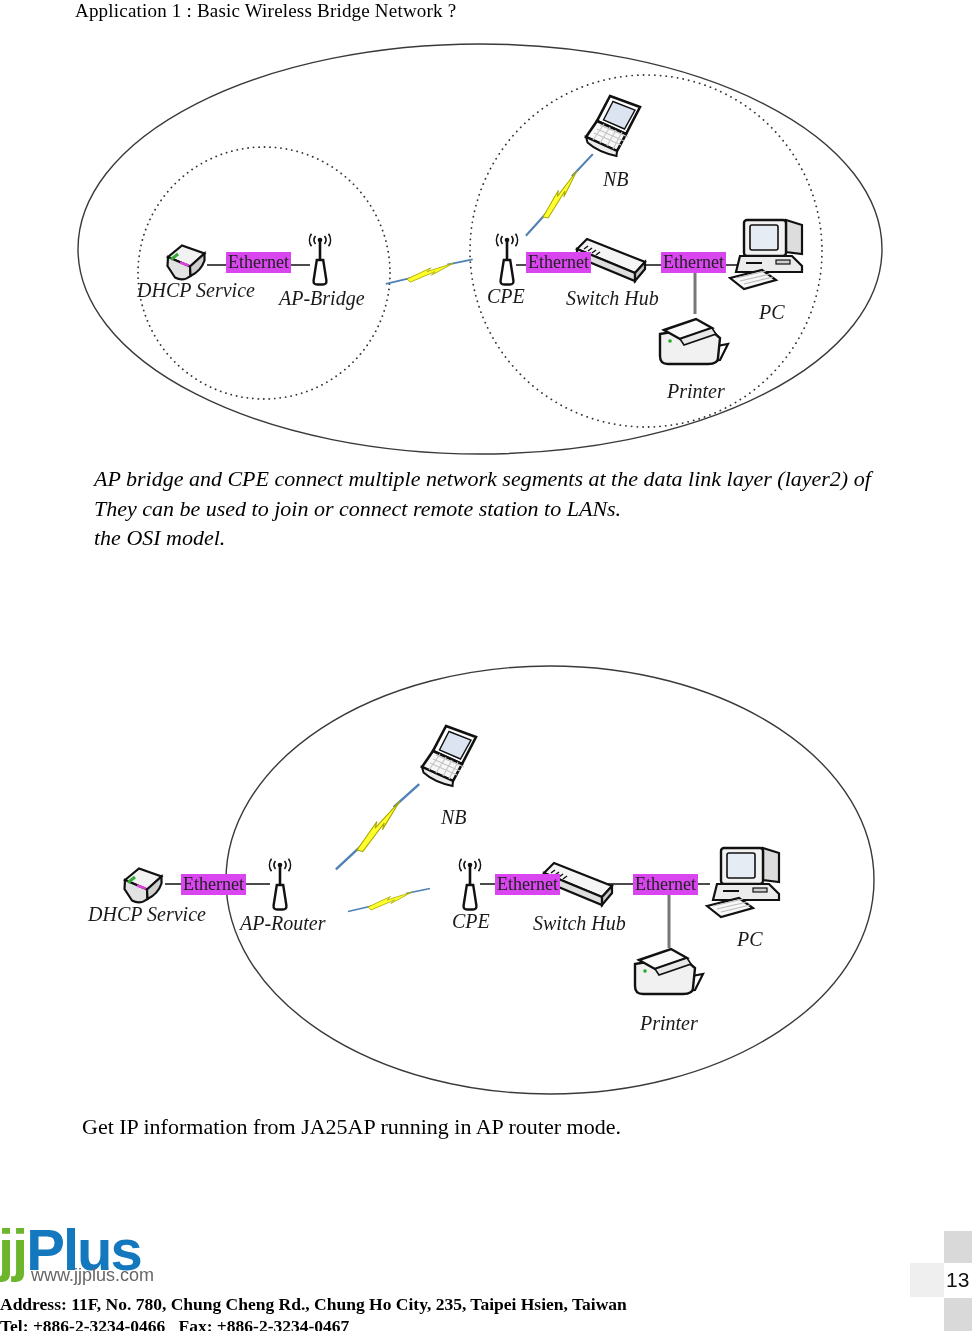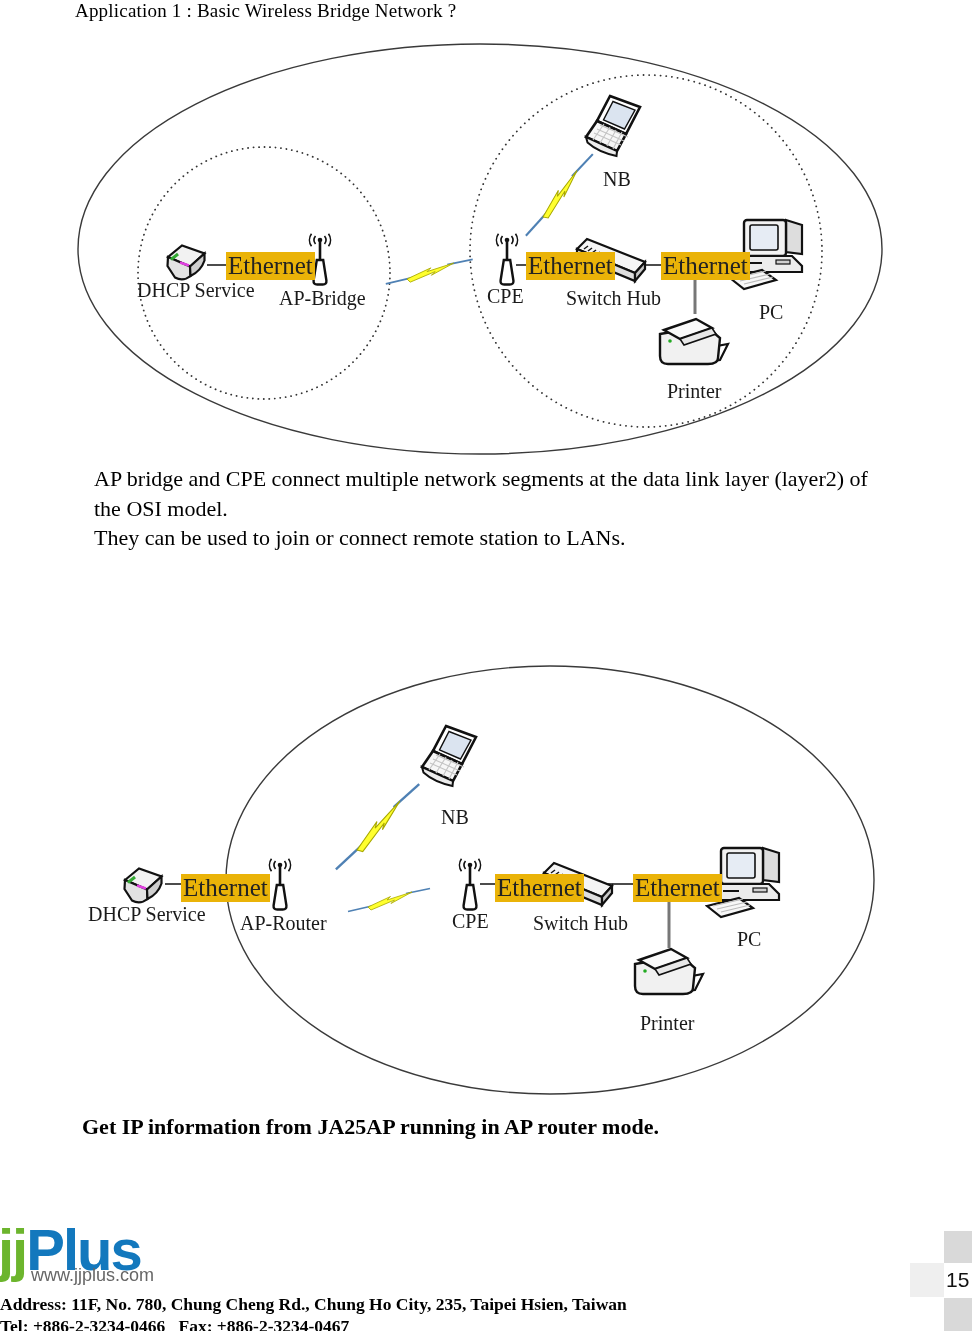--- a/index.html
+++ b/index.html
@@ -1,24 +1,24 @@
 <!DOCTYPE html>
 <html><head>
 <meta charset="utf-8">
 <style>
   html,body{margin:0;padding:0;background:#fff;}
   .page{position:relative;width:972px;height:1331px;background:#ffffff;overflow:hidden;
         font-family:"Liberation Serif",serif;color:#111;}
   .title{position:absolute;font-size:19px;color:#000;white-space:nowrap;letter-spacing:.2px;}
   .bodytext{position:absolute;font-size:22px;line-height:29.5px;color:#000;}
-  .bodytext div{white-space:nowrap;}
-  .caption{position:absolute;font-size:22px;color:#000;white-space:nowrap;font-weight:bold;}
+  .bodytext div{white-space:nowrap;font-style:italic;}
+  .caption{position:absolute;font-size:22px;color:#000;white-space:nowrap;}
   .diagram-svg{position:absolute;}
-  .lbl{position:absolute;font-size:20px;color:#1a1a1a;white-space:nowrap;}
-  .eth{position:absolute;font-size:25px;color:#222;background:#eab308;padding:0 2px;white-space:nowrap;}
+  .lbl{position:absolute;font-size:20px;color:#1a1a1a;white-space:nowrap;font-style:italic;}
+  .eth{position:absolute;font-size:18px;color:#222;background:#d946ef;padding:0 2px;white-space:nowrap;}
   .icon{position:absolute;}
   .icon svg{display:block;width:100%;height:100%;}
   
   .logo-text{position:absolute;font-family:"Liberation Sans",sans-serif;font-weight:bold;
              font-size:58px;line-height:1;letter-spacing:-2px;white-space:nowrap;}
   .logo-jj{color:#6cb52d;}
   .logo-plus{color:#1378bd;}
   .logo-url{position:absolute;font-family:"Liberation Sans",sans-serif;font-size:18px;color:#666;white-space:nowrap;}
   .address{position:absolute;font-size:17.5px;line-height:22px;color:#000;}
   .address div{white-space:pre;font-weight:bold;}
@@ -137,22 +137,22 @@
   <span class="lbl" style="left:137px;top:279px">DHCP Service</span>
   <span class="lbl" style="left:279px;top:287px">AP-Bridge</span>
   <span class="lbl" style="left:487px;top:285px">CPE</span>
   <span class="lbl" style="left:566px;top:287px">Switch Hub</span>
   <span class="lbl" style="left:759px;top:301px">PC</span>
   <span class="lbl" style="left:667px;top:380px">Printer</span>
   <span class="lbl" style="left:603px;top:168px">NB</span>
 
   <div class="bodytext" style="left:94px;top:464px">
     <div>AP bridge and CPE connect multiple network segments at the data link layer (layer2) of</div>
+    <div>They can be used to join or connect remote station to LANs.</div>
     <div>the OSI model.</div>
-    <div>They can be used to join or connect remote station to LANs.</div>
   </div>
 
 
   <svg class="diagram-svg" style="left:80px;top:660px" width="810" height="440" viewBox="0 0 810 440">
     <defs>
       <g id="boltB">
         <line x1="-40" y1="9" x2="12" y2="-3" stroke="#4f81b4" stroke-width="3.4"></line>
         <line x1="76" y1="-27" x2="124" y2="-37" stroke="#4f81b4" stroke-width="3.4"></line>
         <polygon points="0,0 45,-21 38,-14 88,-30 46,-7 53,-14 6,6" fill="#ffff2e" stroke="#a8a800" stroke-width="1.6"></polygon>
       </g>
@@ -264,16 +264,16 @@
   </div>
   <div class="logo-url" style="left:31px;top:1265px">www.jjplus.com</div>
 
   <div class="address" style="left:0px;top:1293px">
     <div>Address: 11F, No. 780, Chung Cheng Rd., Chung Ho City, 235, Taipei Hsien, Taiwan</div>
     <div>Tel: +886-2-3234-0466   Fax: +886-2-3234-0467</div>
   </div>
 
   <div class="tab" style="left:944px;top:1231px;width:28px;height:32px;background:#d9d9d9"></div>
   <div class="tab" style="left:910px;top:1263px;width:34px;height:34px;background:#efefef"></div>
-  <div class="pagenum" style="left:946px;top:1268px">15</div>
+  <div class="pagenum" style="left:946px;top:1268px">13</div>
   <div class="tab" style="left:944px;top:1298px;width:28px;height:33px;background:#d9d9d9"></div>
 
 </div>
 
 </body></html>

